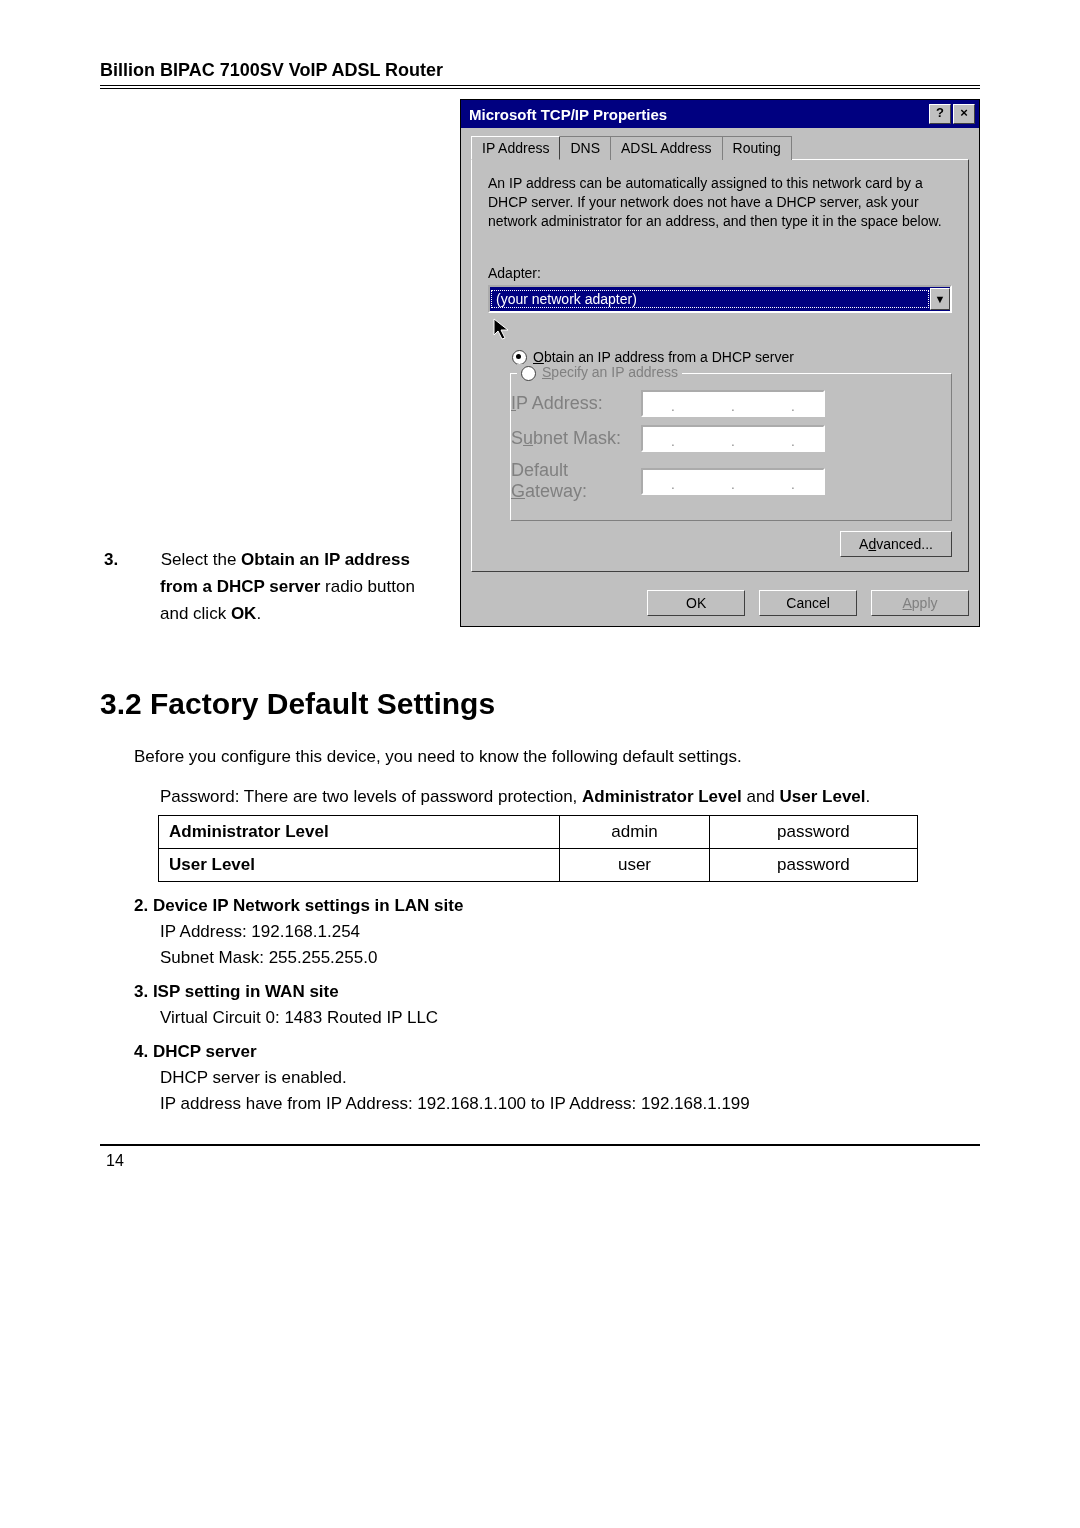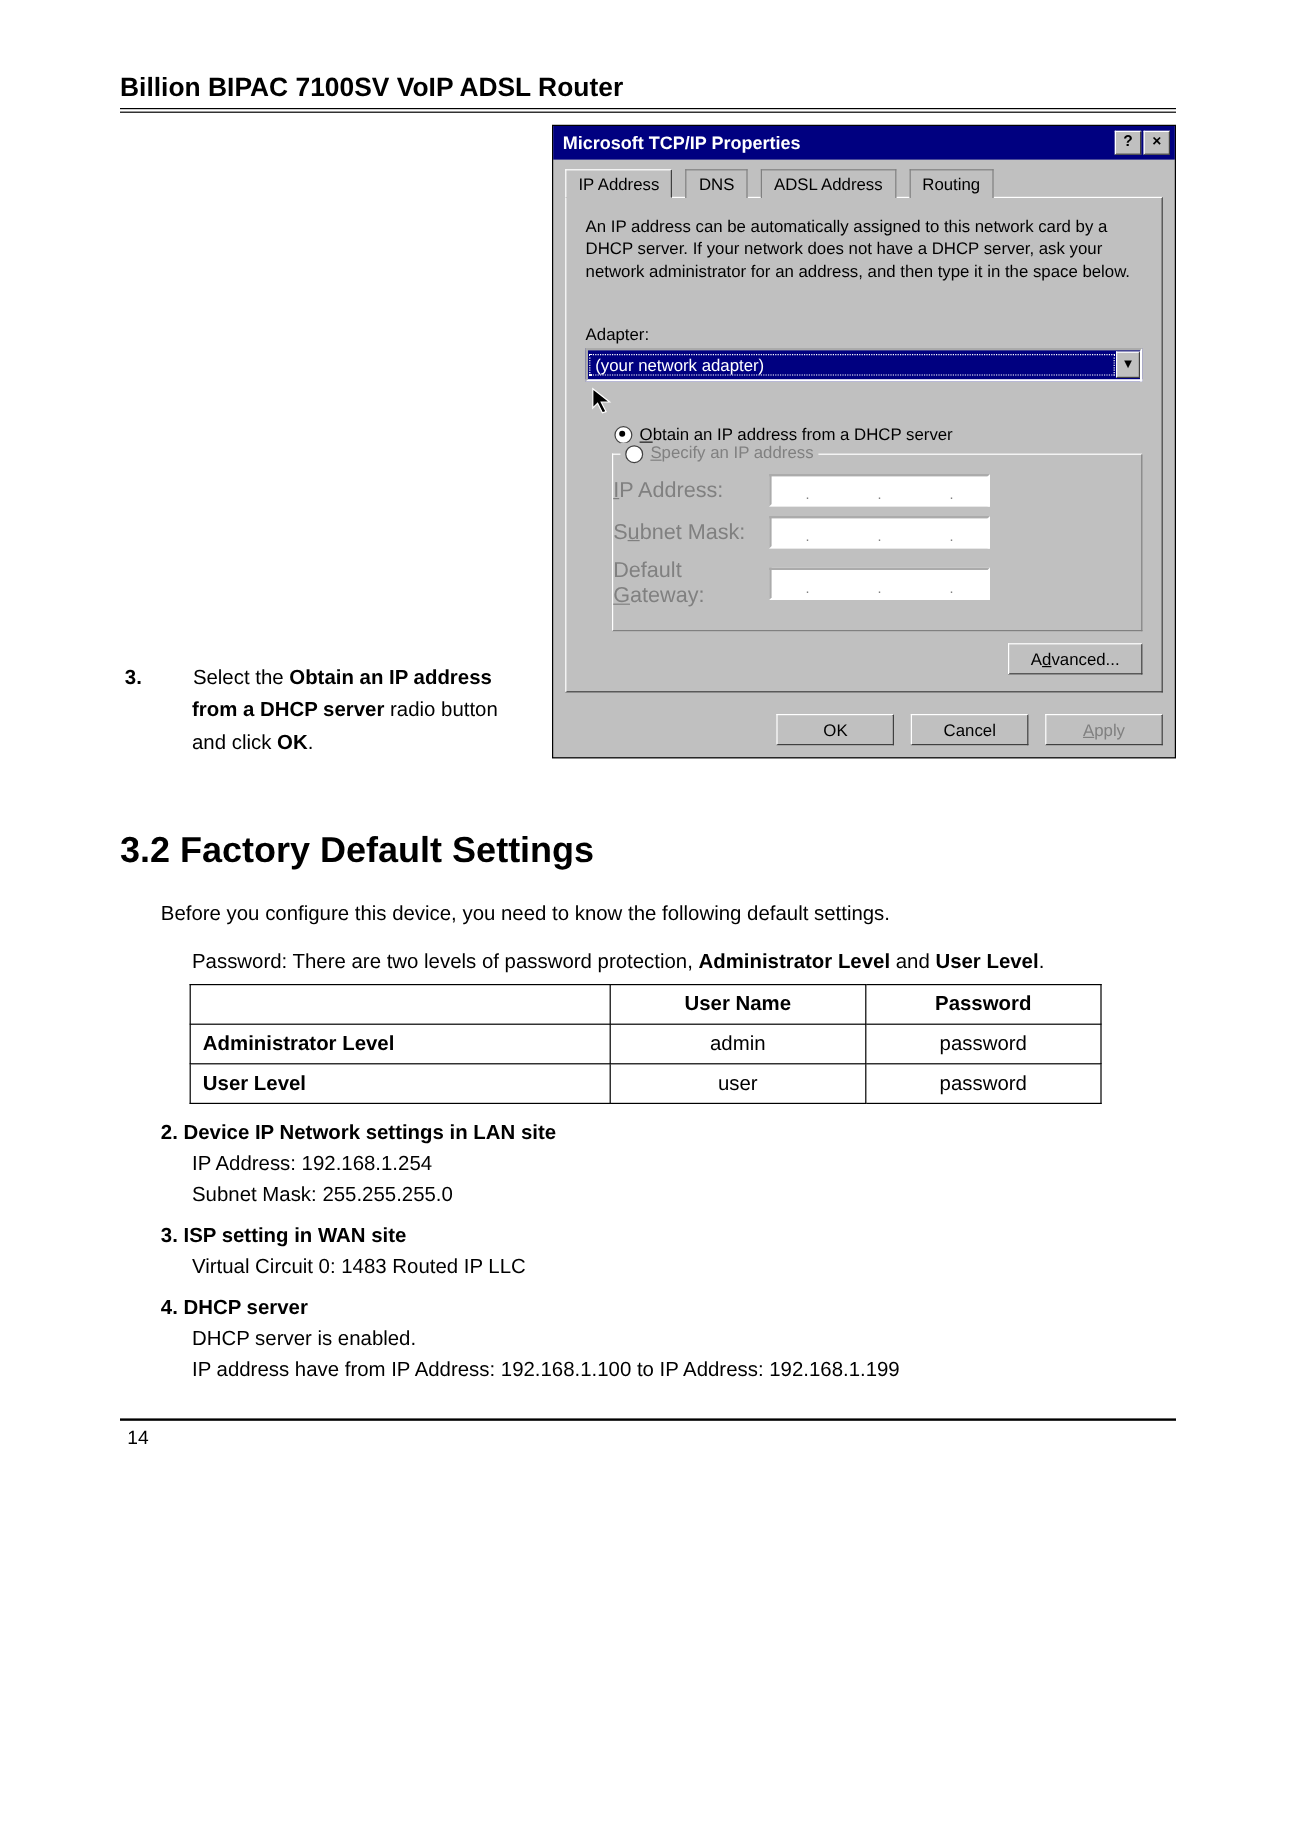--- a/index.html
+++ b/index.html
@@ -8,21 +8,21 @@
     background: #fff;
     font-family: Arial, Helvetica, sans-serif;
     color: #000;
     width: 1080px;
   }
   .page {
     padding: 60px 100px 40px 100px;
   }
   .doc-title {
     font-weight: bold;
-    font-size: 22px;
+    font-size: 18px;
     margin-bottom: 4px;
   }
   .doc-rule {
     border: none;
     border-top: 4px double #000;
     margin: 0 0 10px 0;
   }
   .two-col {
     display: flex;
     gap: 20px;
@@ -72,21 +72,20 @@
     text-align: center;
     line-height: 16px;
     margin-left: 2px;
   }
   .dlg-body {
     padding: 8px 10px;
   }
   .tabs {
     display: flex;
     font-size: 14px;
-    gap: 12px;
   }
   .tab {
     padding: 3px 10px;
     border: 1px solid #808080;
     border-bottom: none;
     background: #c0c0c0;
     position: relative;
     margin-right: -1px;
   }
   .tab.active {
@@ -323,25 +322,20 @@
   <div class="para">Before you configure this device, you need to know the following default settings.</div>
 
   <div class="num-item">
     <div class="num-body">
       <span>Password: There are two levels of password protection, </span><b>Administrator Level</b><span> and </span><b>User Level</b><span>.</span>
     </div>
   </div>
 
   <table class="cred">
     <tbody>
-        <tr>
-      <th></th>
-      <th>User Name</th>
-      <th>Password</th>
-    </tr>
     <tr>
       <td class="l">Administrator Level</td>
       <td class="c">admin</td>
       <td class="c">password</td>
     </tr>
     <tr>
       <td class="l">User Level</td>
       <td class="c">user</td>
       <td class="c">password</td>
     </tr>

